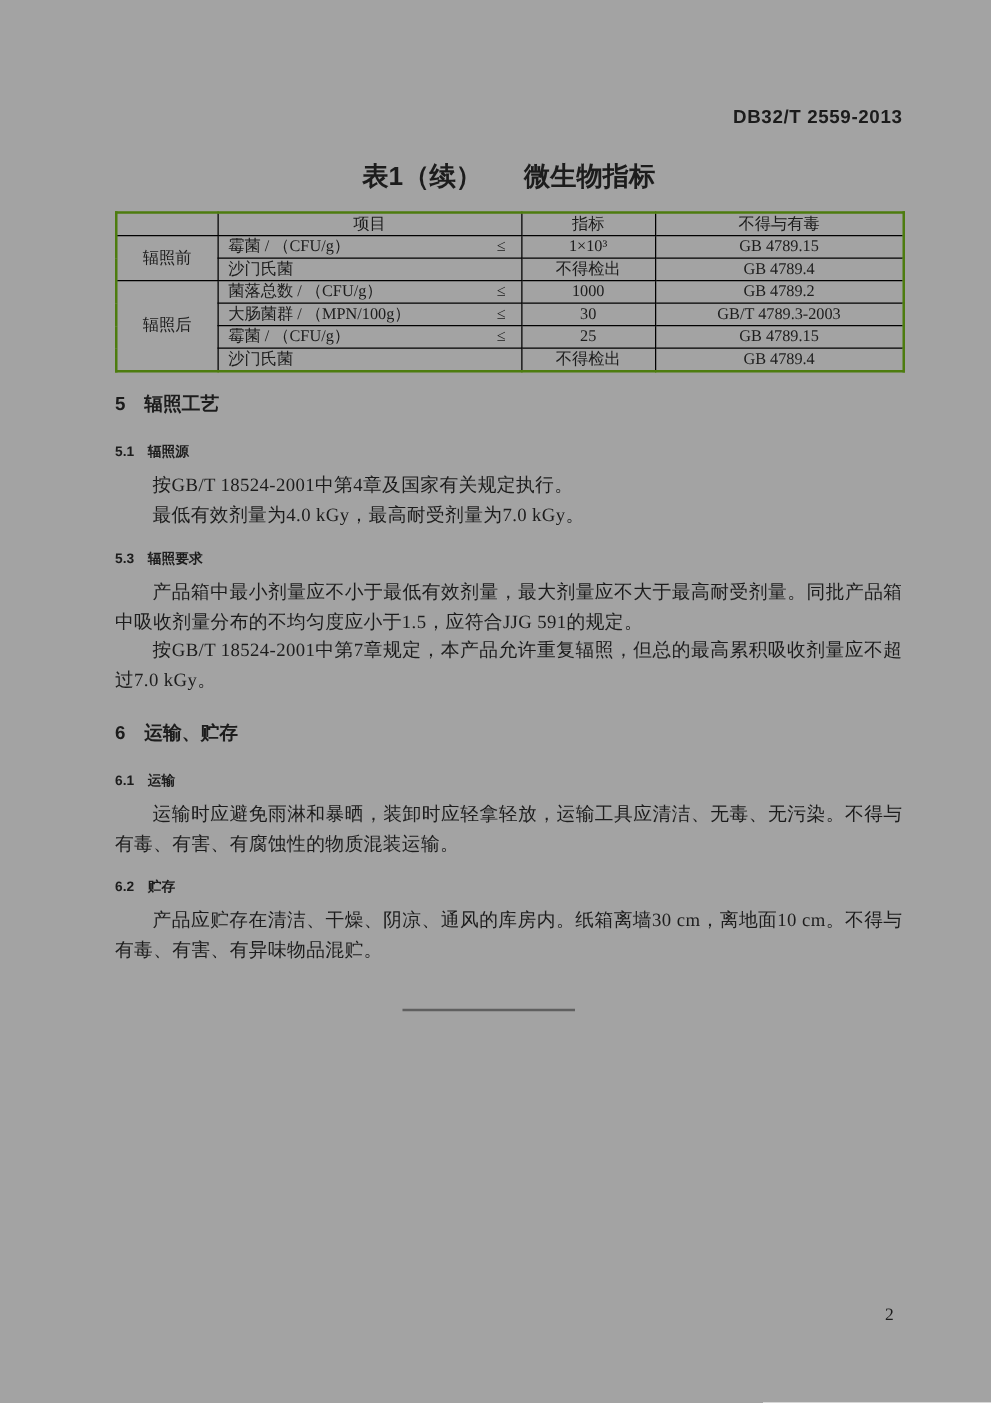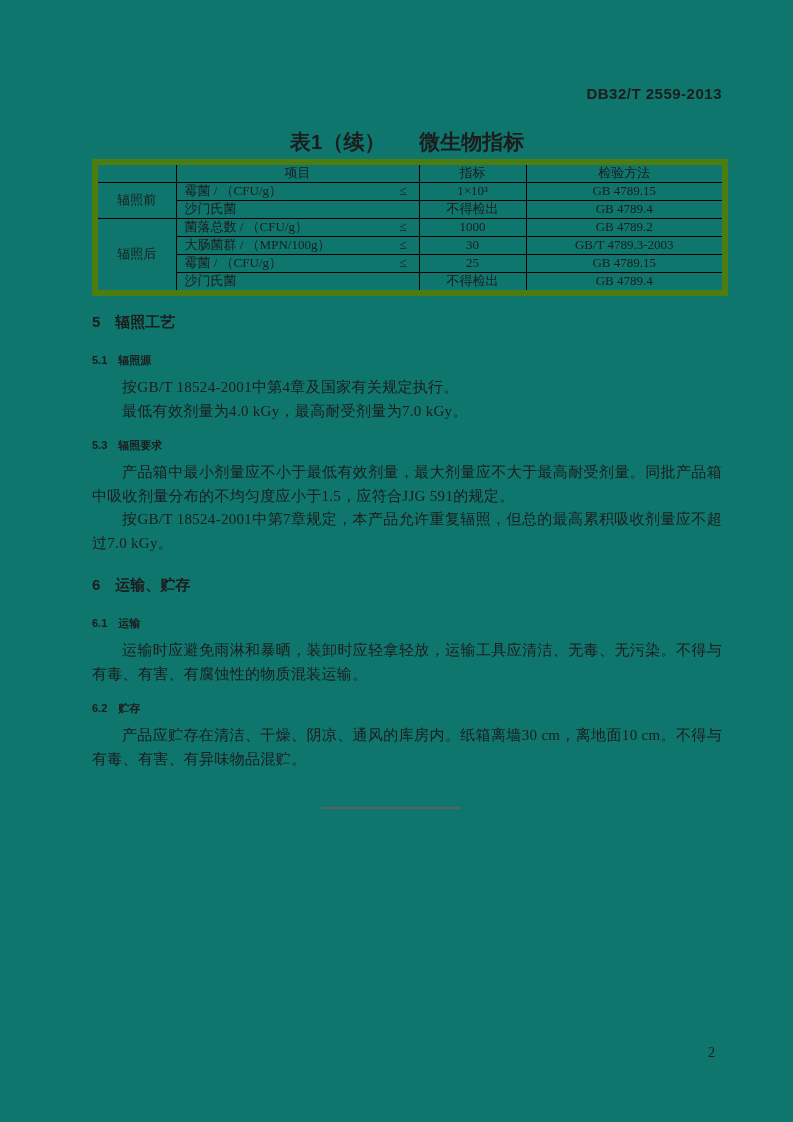--- a/index.html
+++ b/index.html
@@ -5,21 +5,21 @@
   html, body {
     margin: 0;
     padding: 0;
     background: #ffffff;
   }
   .page {
     position: relative;
     width: 793px;
     height: 1122px;
     margin: 0 auto;
-    background: #0f766e;
+    background: #a3a3a3;
     box-sizing: border-box;
     padding: 85px 71px 13px 92px;
     font-family: "Liberation Serif", "DejaVu Serif", serif;
     color: #1c1c1c;
     overflow: hidden;
   }
   
   .doc-ref {
     text-align: right;
     font-family: "Liberation Sans", "DejaVu Sans", sans-serif;
@@ -33,24 +33,24 @@
     margin-top: 29px;
     text-align: center;
     font-family: "Liberation Sans", "DejaVu Sans", sans-serif;
     font-weight: bold;
     font-size: 21px;
     line-height: 20px;
   }
   .table-title .title-main { margin-left: 1.6em; }
   
   table.spec {
-    margin-top: 7px;
+    margin-top: 17px;
     width: 630px;
     border-collapse: collapse;
-    border: 6px solid #4d7c0f;
+    border: 2px solid #4d7c0f;
     font-size: 13px;
     table-layout: fixed;
   }
   table.spec td {
     border: 1px solid #000;
     height: 17px;
     padding: 0 2px;
     text-align: center;
     vertical-align: middle;
     line-height: 1.15;
@@ -123,21 +123,21 @@
       <col style="width:81px">
       <col style="width:243px">
       <col style="width:107px">
       <col style="width:199px">
     </colgroup>
     <tbody>
       <tr>
         <td></td>
         <td>项目</td>
         <td>指标</td>
-        <td>检验方法</td>
+        <td>不得与有毒</td>
       </tr>
       <tr>
         <td rowspan="2">辐照前</td>
         <td class="item-cell">
           <div class="item-flex">
             <span>霉菌 / （CFU/g）</span>
             <span>≤</span>
           </div>
         </td>
         <td>1×10³</td>

